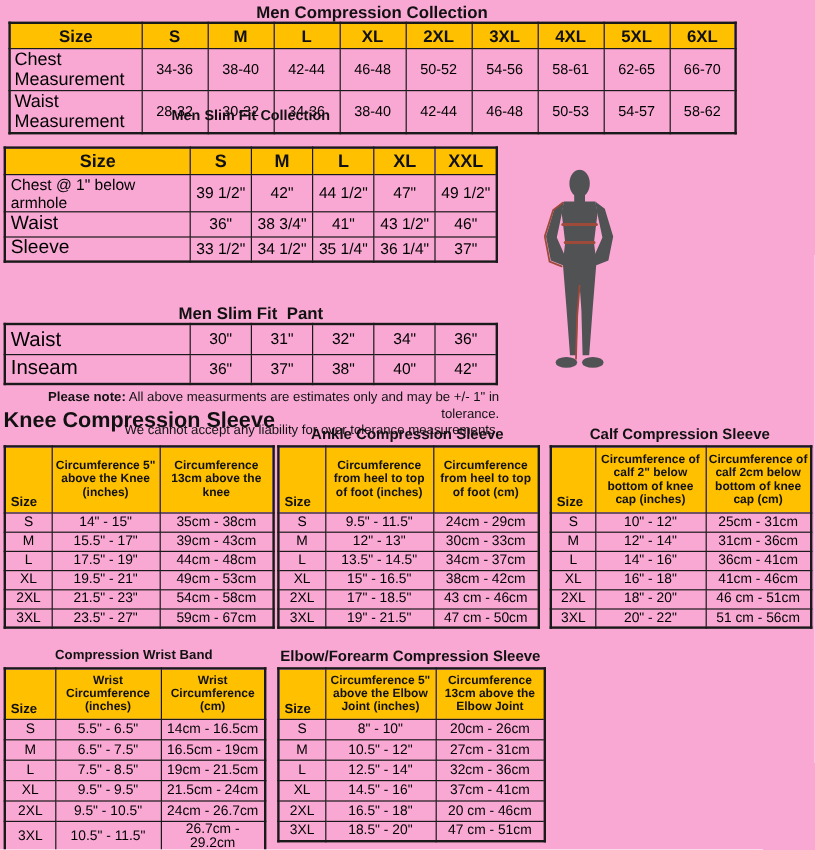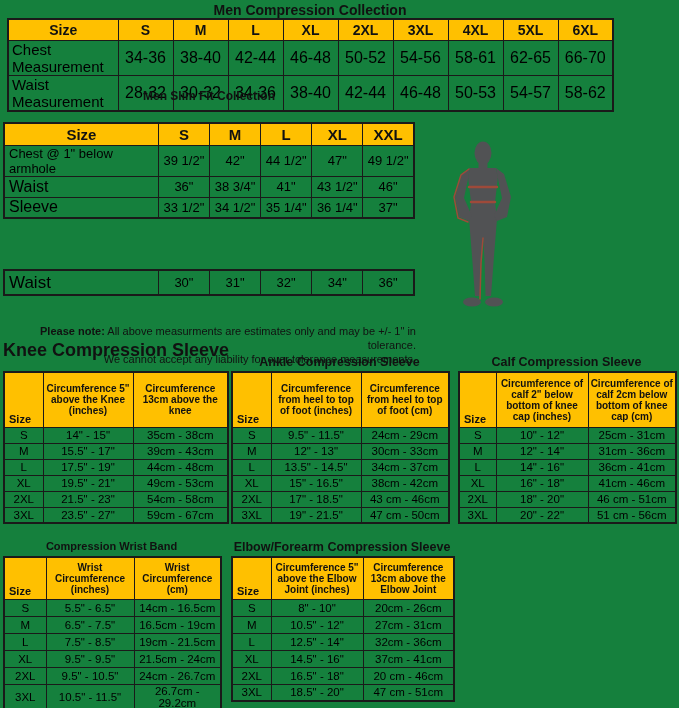--- a/index.html
+++ b/index.html
@@ -1,29 +1,29 @@
 <!DOCTYPE html>
 <html><head>
 <meta charset="utf-8">
 <style>
   html,body{margin:0;padding:0;background:#fff;}
-  .page{position:relative;width:679px;height:708px;background:#15803d;
+  .page{position:relative;width:679px;height:708px;background:#f9a8d4;
         font-family:"Liberation Sans",sans-serif;color:#000;overflow:hidden;}
   .abs{position:absolute;}
   .tbl-title{font-weight:bold;text-align:center;white-space:pre;color:#111;}
 
   table{border-collapse:collapse;table-layout:fixed;border:2px solid #1a1a1a;}
   th,td{border:1px solid #1a1a1a;padding:0;text-align:center;vertical-align:middle;overflow:hidden;}
   th{background:#FFC000;font-weight:bold;color:#111;}
 
   
   #title1{top:2px;left:7px;width:606px;font-size:14px;}
   #table1{top:18px;left:7px;width:606px;}
   .t1 thead tr{height:21px;} .t1 tbody tr{height:24px;}
-  .t1 th{font-size:14px;} .t1 td{font-size:16px;}
+  .t1 th{font-size:14px;} .t1 td{font-size:12px;}
   .t1 td:first-child{font-size:15px;text-align:left;padding-left:3px;}
 
   #title2{top:89px;left:3px;width:412px;font-size:12px;}
   #table2{top:122px;left:3px;width:412px;}
   .t2 thead tr{height:22px;} .t2 tbody tr{height:21px;}
   .t2 th{font-size:15px;} .t2 td{font-size:13px;}
   .t2 td:first-child{font-size:16px;text-align:left;padding-left:4px;}
   .t2 tbody tr:first-child td:first-child{font-size:13px;}
 
   #title3{top:253px;left:3px;width:412px;font-size:14px;}
@@ -155,37 +155,46 @@
           <td>Sleeve</td>
           <td>33 1/2"</td>
           <td>34 1/2"</td>
           <td>35 1/4"</td>
           <td>36 1/4"</td>
           <td>37"</td>
         </tr>
       </tbody>
     </table>
 
+  <div class="tbl-title abs" id="title3">Men Slim Fit  Pant</div>
   <table class="abs t3" id="table3">
     <colgroup>
         <col style="width:154px">
         <col style="width:51px">
         <col style="width:51px">
         <col style="width:51px">
         <col style="width:51px">
         <col style="width:51px">
       </colgroup>
   <tbody>
         <tr>
           <td>Waist</td>
           <td>30"</td>
           <td>31"</td>
           <td>32"</td>
           <td>34"</td>
           <td>36"</td>
+        </tr>
+        <tr>
+          <td>Inseam</td>
+          <td>36"</td>
+          <td>37"</td>
+          <td>38"</td>
+          <td>40"</td>
+          <td>42"</td>
         </tr>
       </tbody>
     </table>
 
   <div class="abs" id="note">
     <div><b>Please note:</b> <span>All above measurments are estimates only and may be +/- 1" in tolerance.</span></div>
     <div>We cannot accept any liability for over tolerance measurements.</div>
   </div>
 
   <svg class="abs" id="figure" viewBox="0 0 72 171" xmlns="http://www.w3.org/2000/svg">

